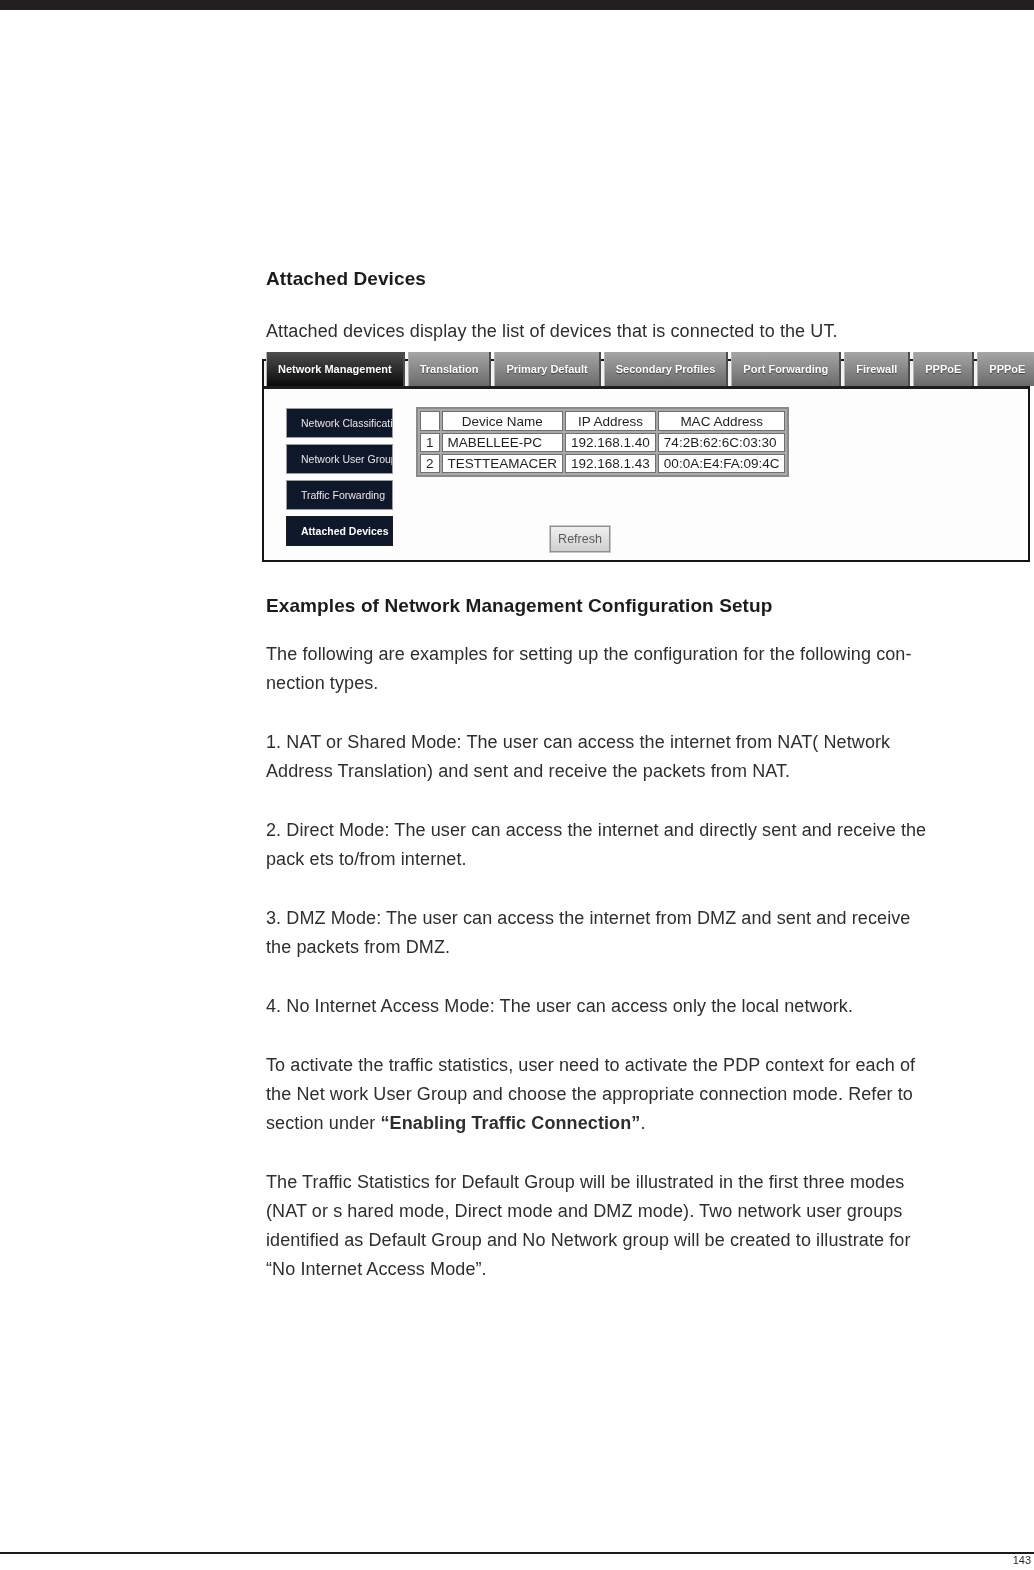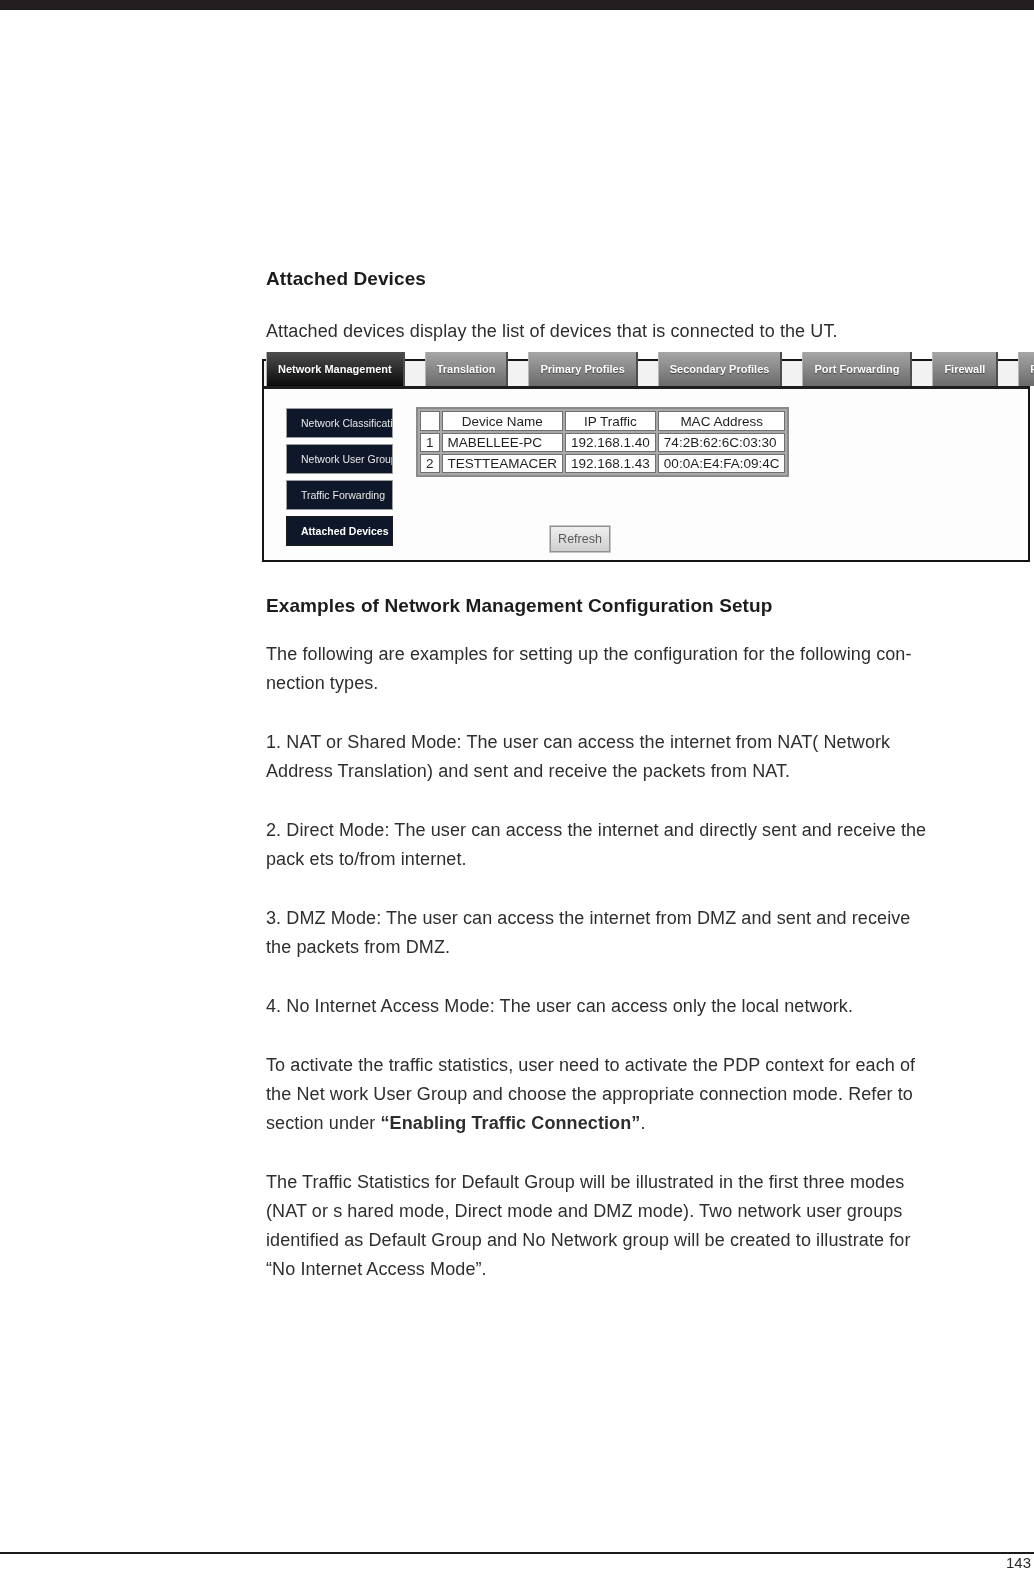--- a/index.html
+++ b/index.html
@@ -29,21 +29,21 @@
     position:relative; width:768px; height:203px;
     border:2px solid #141414; background:#fdfdfd;
     margin:0 0 33px -4px;
   }
   .tabbar {
     display:flex; align-items:flex-end; height:28px;
     border-bottom:3px solid #1d1d1d; background:#f2f2f2; padding-left:2px;
   }
   .tab {
     height:24px; display:flex; align-items:center;
-    padding:17px 11px; margin-right:20px;
+    padding:17px 11px; margin-right:3px;
     background:linear-gradient(#a6a6a6, #6a6a6a);
     border-right:2px solid #4d4d4d; border-left:1px solid #b5b5b5;
     color:#ffffff; font-size:11px; font-weight:bold; white-space:nowrap;
     text-shadow:0 1px 1px rgba(0,0,0,.55); cursor:default;
   }
   .tab.active { background:linear-gradient(#4e4e4e, #0a0a0a); }
   .sidebar { position:absolute; left:22px; top:47px; width:107px; }
   .side-btn {
     height:30px; margin-bottom:6px; display:flex; align-items:center;
     padding-left:14px; background:#0f172a; border:1px solid #9c9c9c;
@@ -70,59 +70,59 @@
   .refresh-btn {
     position:absolute; left:286px; top:129px;
     width:60px; height:26px;
     background:linear-gradient(#efefef,#cfcfcf);
     border:1px solid #8f8f8f; outline:1px solid #c7c7c7;
     color:#5a5a5a; font-size:12.5px; font-family:"Liberation Sans", sans-serif;margin-top:36px;
   }
 
   
   .footer-rule { position:absolute; left:0; top:1552px; width:1034px; height:0; border-top:2px solid #1a1a1a; }
-  .page-num { position:absolute; top:1554px; right:3px; font-size:15px; color:#2a2a2a;margin-left:8px; }
+  .page-num { position:absolute; top:1554px; right:3px; font-size:11px; color:#2a2a2a;margin-left:8px; }
 </style>
 </head>
 <body>
 
 <div class="page">
   <div class="topbar"></div>
 
   <div class="content">
 
     <h3 class="doc-head h-s1">Attached Devices</h3>
 
     <p class="body-text p1">Attached devices display the list of devices that is connected to the UT.</p>
 
     <div class="panel">
       <div class="tabbar">
         <div class="tab active">Network Management</div>
         <div class="tab">Translation</div>
-        <div class="tab">Primary Profiles</div>
+        <div class="tab">Primary Default</div>
         <div class="tab">Secondary Profiles</div>
         <div class="tab">Port Forwarding</div>
         <div class="tab">Firewall</div>
         <div class="tab">PPPoE</div>
         <div class="tab">PPPoE</div>
       </div>
 
       <div class="sidebar">
         <div class="side-btn">Network Classification</div>
         <div class="side-btn">Network User Group</div>
         <div class="side-btn">Traffic Forwarding</div>
         <div class="side-btn active">Attached Devices</div>
       </div>
 
       <table class="devtable">
         <thead>
           <tr>
             <th class="col-idx"></th>
             <th class="col-name">Device Name</th>
-            <th class="col-ip">IP Traffic</th>
+            <th class="col-ip">IP Address</th>
             <th class="col-mac">MAC Address</th>
           </tr>
         </thead>
         <tbody>
           <tr>
             <td class="col-idx">1</td>
             <td class="col-name">MABELLEE-PC</td>
             <td class="col-ip">192.168.1.40</td>
             <td class="col-mac">74:2B:62:6C:03:30</td>
           </tr>

